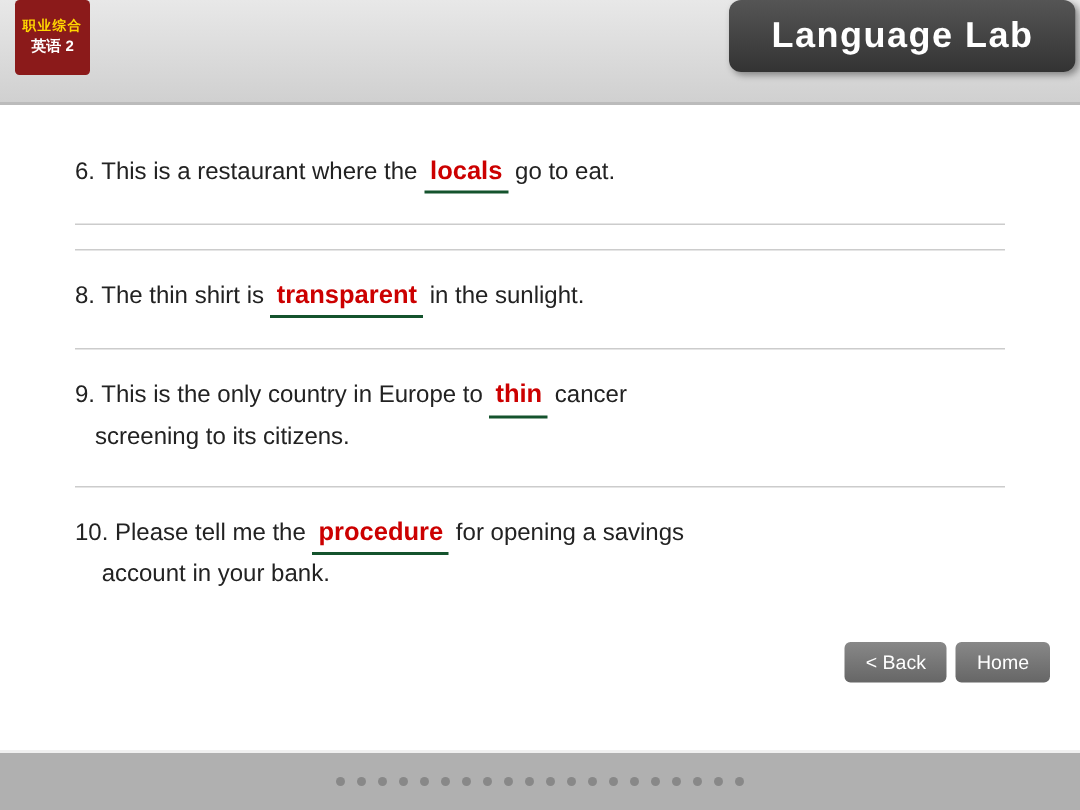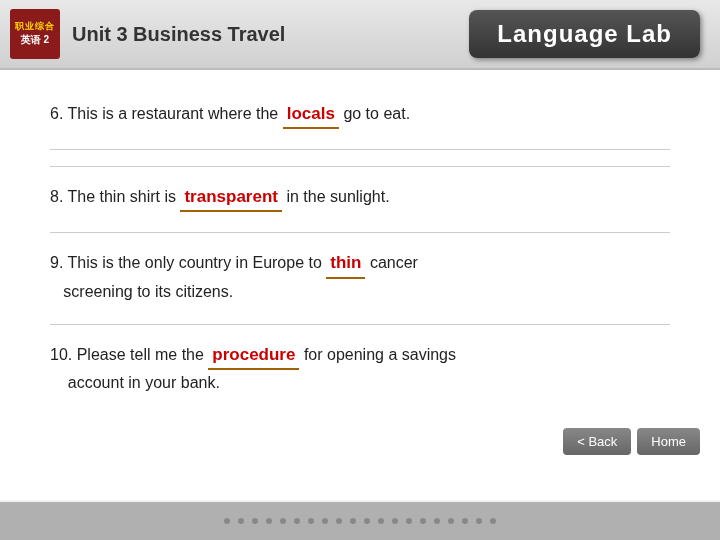--- a/index.html
+++ b/index.html
@@ -11,23 +11,23 @@
       overflow: hidden;
       position: relative;
     }
 
     
     .header {
       width: 100%;
       height: 70px;
       background: linear-gradient(to bottom, #e8e8e8, #d0d0d0);
       display: flex;
-      align-items: center;
+      align-items: flex-start;
       justify-content: space-between;
-      padding: 0 20px 0 10px;
+      padding: 0 3px 0 10px;
       border-bottom: 2px solid #bbb;
       position: relative;
     }
 
     .header-left {
       display: flex;
       align-items: center;
       gap: 12px;
     }
 
@@ -88,21 +88,21 @@
       margin-bottom: 20px;
       font-size: 16px;
       color: #222;
       line-height: 1.6;
     }
 
     .answer-word {
       color: #cc0000;
       font-weight: bold;
       font-size: 17px;
-      border-bottom: 2px solid #a16207;
+      border-bottom: 2px solid #14532d;
       padding: 0 4px;
       display: inline-block;
     }
 
     
     .bottom-nav {
       position: absolute;
       bottom: 45px;
       right: 20px;
       display: flex;
@@ -148,21 +148,20 @@
   </style>
 </head>
 <body>
 
 <div class="header">
   <div class="header-left">
     <div class="logo-box">
       <span class="logo-line1">职业综合</span>
       <span class="logo-line2">英语 2</span>
     </div>
-    <span class="unit-title">Unit 3 Business Travel</span>
   </div>
   <button class="language-lab-btn">Language Lab</button>
 </div>
 
 <div class="main-content">
 
   <div class="question">
     <span>6. This is a restaurant where the </span>
     <span class="answer-word">locals</span>
     <span> go to eat.</span>

